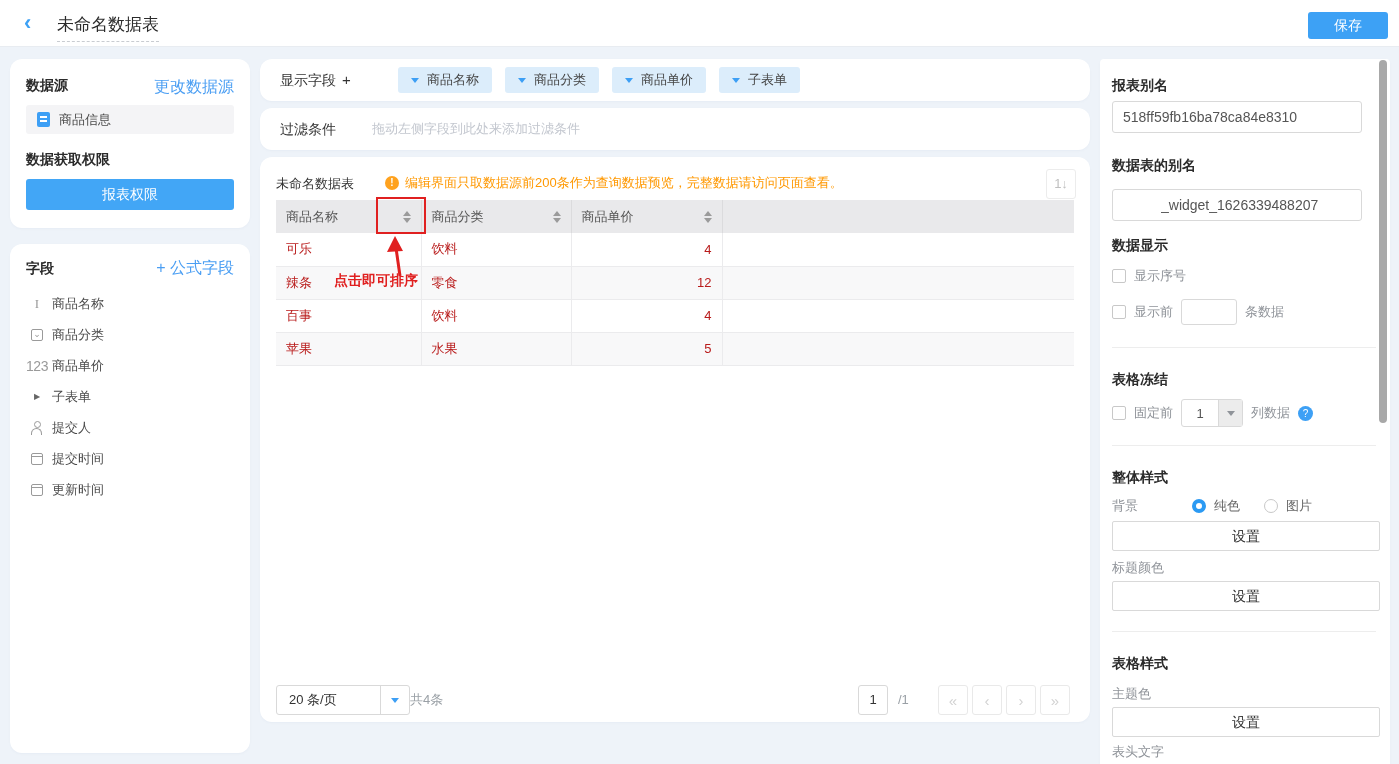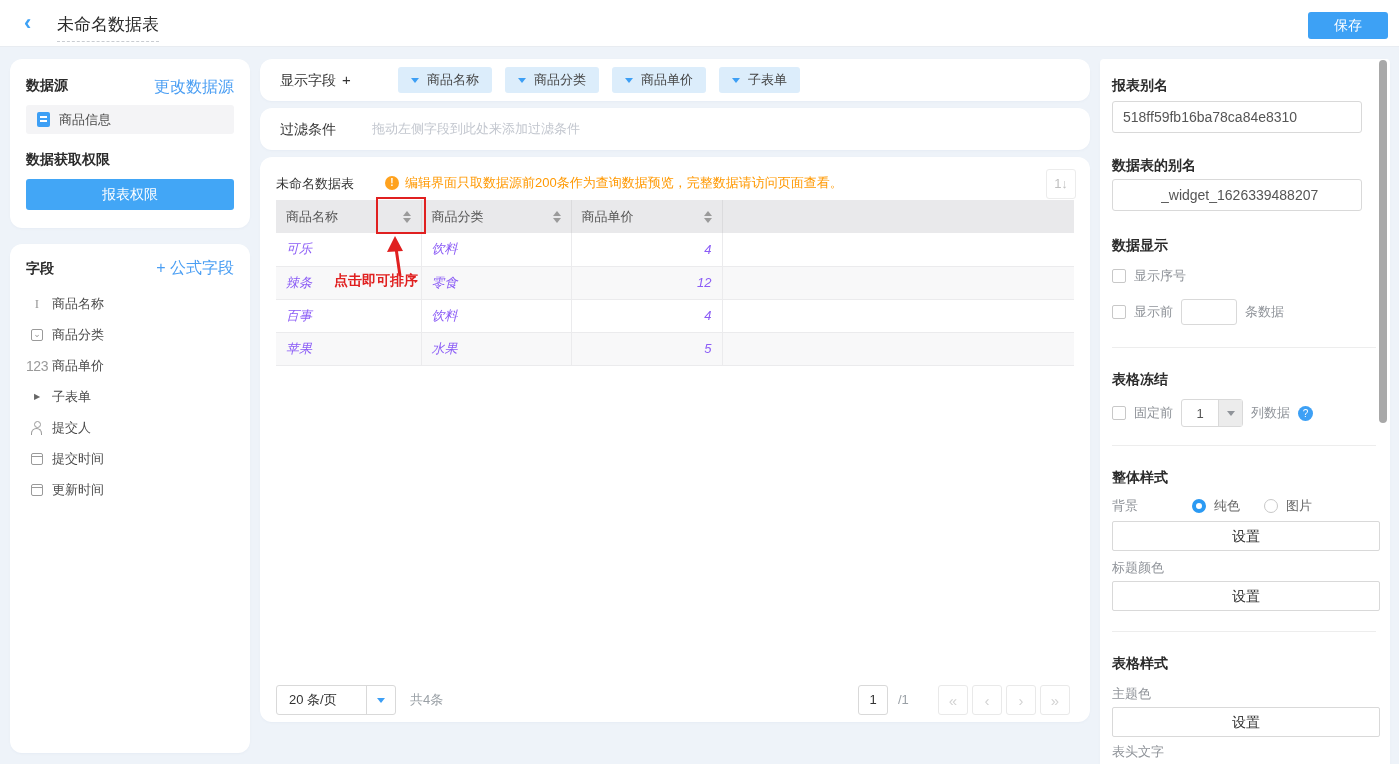--- a/index.html
+++ b/index.html
@@ -69,37 +69,37 @@
   .pv-warn { position:absolute; left:125px; top:17px; display:flex; align-items:center; color:#ff9800; }
   .warn-ico { width:14px; height:14px; border-radius:50%; background:#ffa21e; color:#fff; font-size:10px;
               font-weight:bold; text-align:center; line-height:14px; margin-right:6px; }
   .sort-tool { position:absolute; right:14px; top:12px; width:30px; height:30px; border:1px solid #ececec;
                border-radius:3px; color:#bfbfbf; text-align:center; line-height:28px; font-size:13px; cursor:pointer; }
 
   table.pv { position:absolute; left:16px; top:43px; width:798px; border-collapse:collapse; table-layout:fixed; }
   table.pv th { background:#e9e9eb; height:33px; font-weight:normal; color:#555; text-align:left;
                 padding:0 10px; border-right:1px solid #dbdbdd; }
   table.pv th:last-child { border-right:none; }
-  table.pv td { height:33px; color:#8b5cf6; padding:4px 10px; border-right:1px solid #ebebed;
-                border-bottom:1px solid #ebebed; background:#fff;font-style:italic; }
+  table.pv td { height:33px; color:#b91c1c; padding:4px 10px; border-right:1px solid #ebebed;
+                border-bottom:1px solid #ebebed; background:#fff; }
   table.pv td:last-child { border-right:none; }
   table.pv tr.alt td { background:#f8f8f9; }
   .th-in { display:flex; align-items:center; justify-content:space-between; }
   .sorters { display:inline-flex; flex-direction:column; gap:2px; cursor:pointer; }
   .tri-up { width:0; height:0; border-left:4px solid transparent; border-right:4px solid transparent;
             border-bottom:5px solid #9b9b9b; }
   .tri-dn { width:0; height:0; border-left:4px solid transparent; border-right:4px solid transparent;
             border-top:5px solid #9b9b9b; }
   .num { text-align:right; }
 
   .hl-rect { position:absolute; left:116px; top:40px; width:50px; height:37px; border:2px solid #e02020; z-index:3; }
   .hl-arrow { position:absolute; left:112px; top:79px; z-index:3; }
   .hl-text { position:absolute; left:74px; top:115px; color:#e02020; font-weight:bold; font-size:14px; z-index:3; }
 
-  .pg-size { position:absolute; left:16px; top:528px; width:120px; height:30px; border:1px solid #d9d9d9;
+  .pg-size { position:absolute; left:16px; top:528px; width:134px; height:30px; border:1px solid #d9d9d9;
              border-radius:3px; display:flex; align-items:center; cursor:pointer; }
   .pg-size .txt { flex:1; padding-left:12px; color:#333; }
   .pg-size .car { width:29px; height:100%; border-left:1px solid #d9d9d9; display:flex; align-items:center; justify-content:center; }
   .pg-total { position:absolute; left:150px; top:528px; height:30px; line-height:30px; color:#9aa0a6; }
   .pg-cur { position:absolute; left:598px; top:528px; width:30px; height:30px; border:1px solid #d9d9d9;
             border-radius:3px; text-align:center; line-height:28px; color:#333; }
   .pg-count { position:absolute; left:638px; top:528px; height:30px; line-height:30px; color:#9aa0a6; }
   .pg-btn { position:absolute; top:528px; width:30px; height:30px; border:1px solid #e9e9e9; background:#fff;
             border-radius:3px; color:#d2d2d2; font-size:15px; line-height:27px; text-align:center; }
 
@@ -321,21 +321,21 @@
   <button class="pg-btn" style="left:712px">‹</button>
   <button class="pg-btn" style="left:746px">›</button>
   <button class="pg-btn" style="left:780px">»</button>
 </div>
 
 <div class="card right-card">
   <div class="r-title" style="top:18px">报表别名</div>
   <input class="r-input" style="top: 42px;" value="518ff59fb16ba78ca84e8310">
 
   <div class="r-title" style="top:98px">数据表的别名</div>
-  <input class="r-input" style="top: 120px; padding-left: 48px;" value="_widget_1626339488207">
+  <input class="r-input" style="top: 130px; padding-left: 48px;" value="_widget_1626339488207">
 
   <div class="r-title" style="top:178px">数据显示</div>
   <div class="r-row" style="top:208px">
     <span class="cb"></span>
     <span class="gray-lab">显示序号</span>
   </div>
   <div class="r-row" style="top:240px">
     <span class="cb"></span>
     <span class="gray-lab">显示前</span>
     <input class="mini-input" value="" style="">

